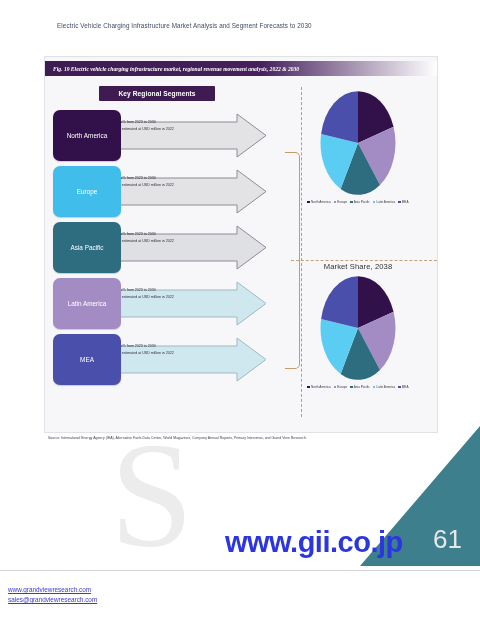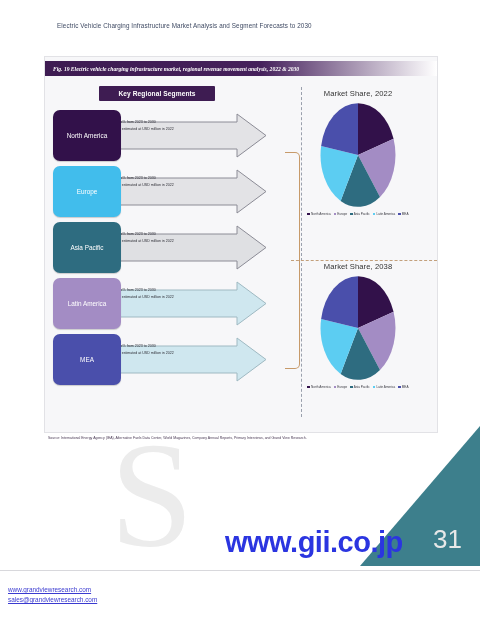--- a/index.html
+++ b/index.html
@@ -226,21 +226,20 @@
           <span>MEA</span>
         </div>
       </div>
     </div>
 
     <div class="conn"></div>
     <div class="v-div"></div>
     <div class="h-div"></div>
 
     <div class="pie-panel pie-2022">
-      <div class="pie-title">Market Share, 2022</div>
       <div class="pie-wrap">
         <svg width="78" height="108" viewBox="0 0 100 100" preserveAspectRatio="none">
           <g transform="translate(50,50)">
             <path d="M0,0 L0,-48 A48,48 0 0,1 45.6,-15 Z" fill="#32114a"></path>
             <path d="M0,0 L45.6,-15 A48,48 0 0,1 28.2,38.8 Z" fill="#a38cc4"></path>
             <path d="M0,0 L28.2,38.8 A48,48 0 0,1 -22.3,42.5 Z" fill="#2e6c80"></path>
             <path d="M0,0 L-22.3,42.5 A48,48 0 0,1 -47.3,-8.3 Z" fill="#5ccdf2"></path>
             <path d="M0,0 L-47.3,-8.3 A48,48 0 0,1 0,-48 Z" fill="#4a4fab"></path>
           </g>
         </svg>
@@ -304,21 +303,21 @@
             <span class="lb">MEA</span>
           </span>
       </div>
     </div>
   </div>
 
   <div class="source">Source:  International Energy Agency (IEA), Alternative Fuels Data Center, World Magazines, Company Annual Reports, Primary Interviews, and Grand View Research.</div>
 
   <div class="s-mark">S</div>
   <div class="teal-tri"></div>
-  <div class="page-num">31</div>
+  <div class="page-num">61</div>
   <div class="gii">www.gii.co.jp</div>
 
   <div class="footline"></div>
   <div class="footer-links">
     <a href="#">www.grandviewresearch.com</a>
     <a href="#">sales@grandviewresearch.com</a>
   </div>
 </div>
 
 </body></html>

